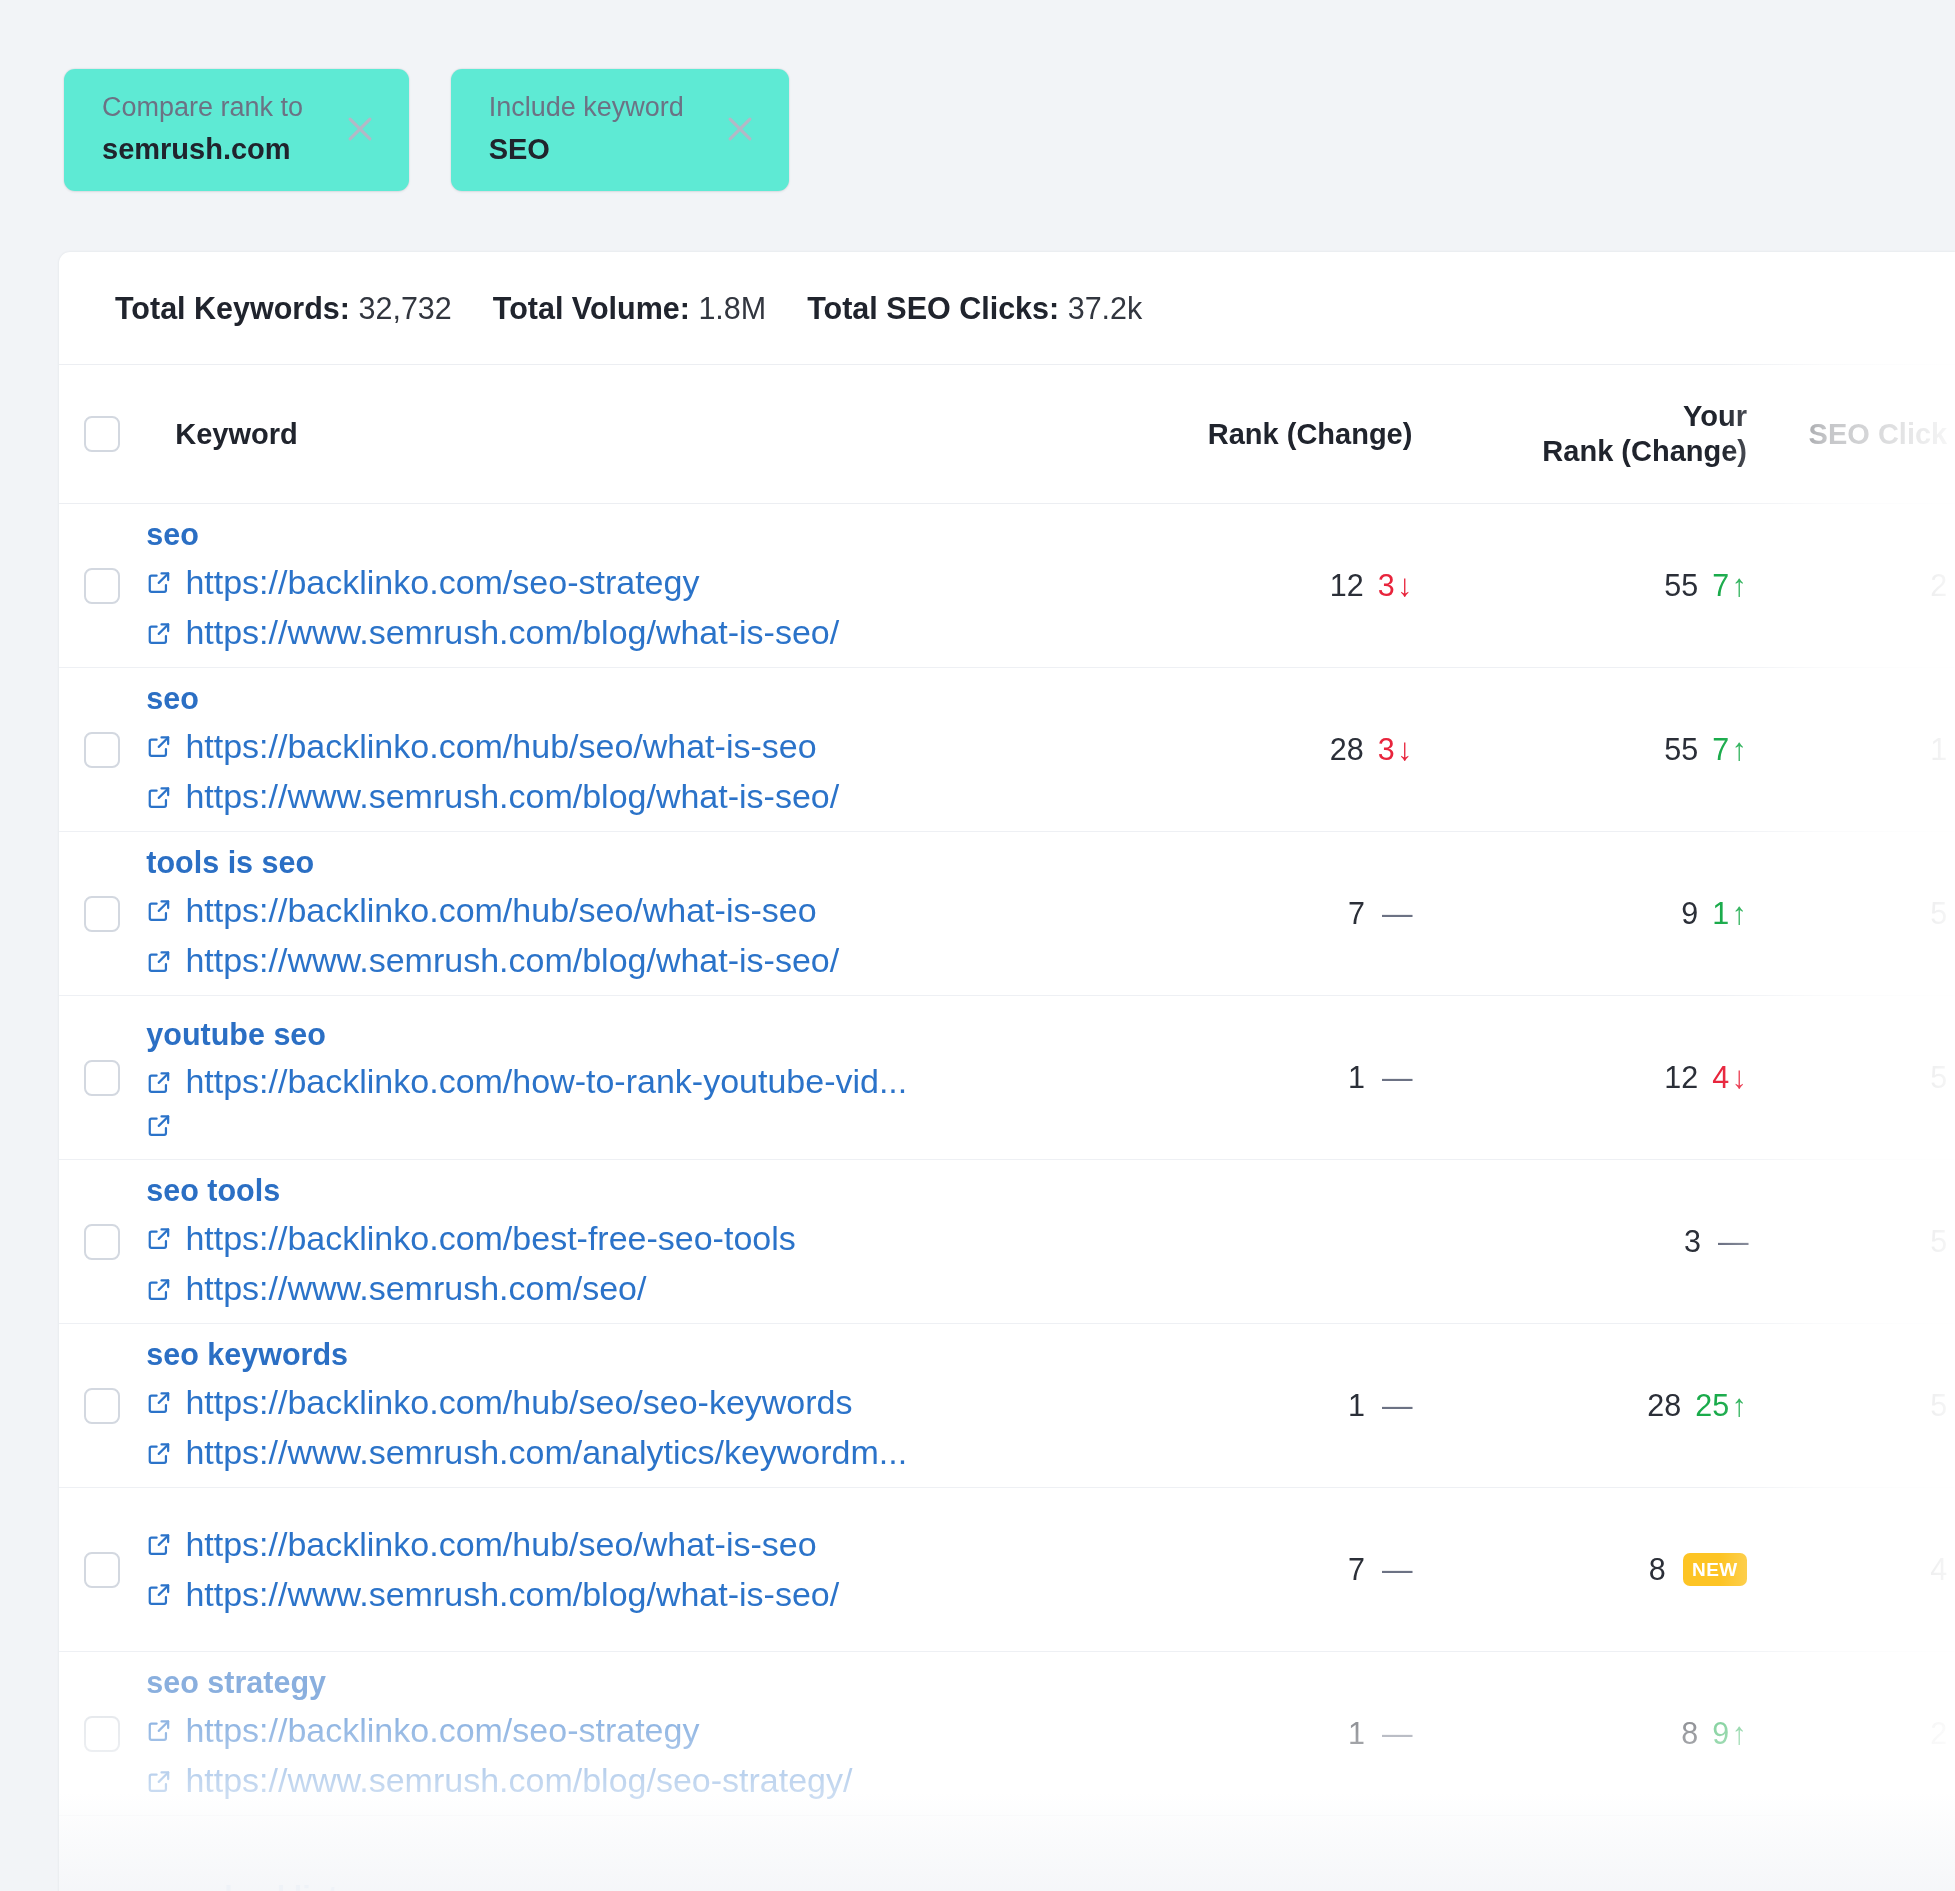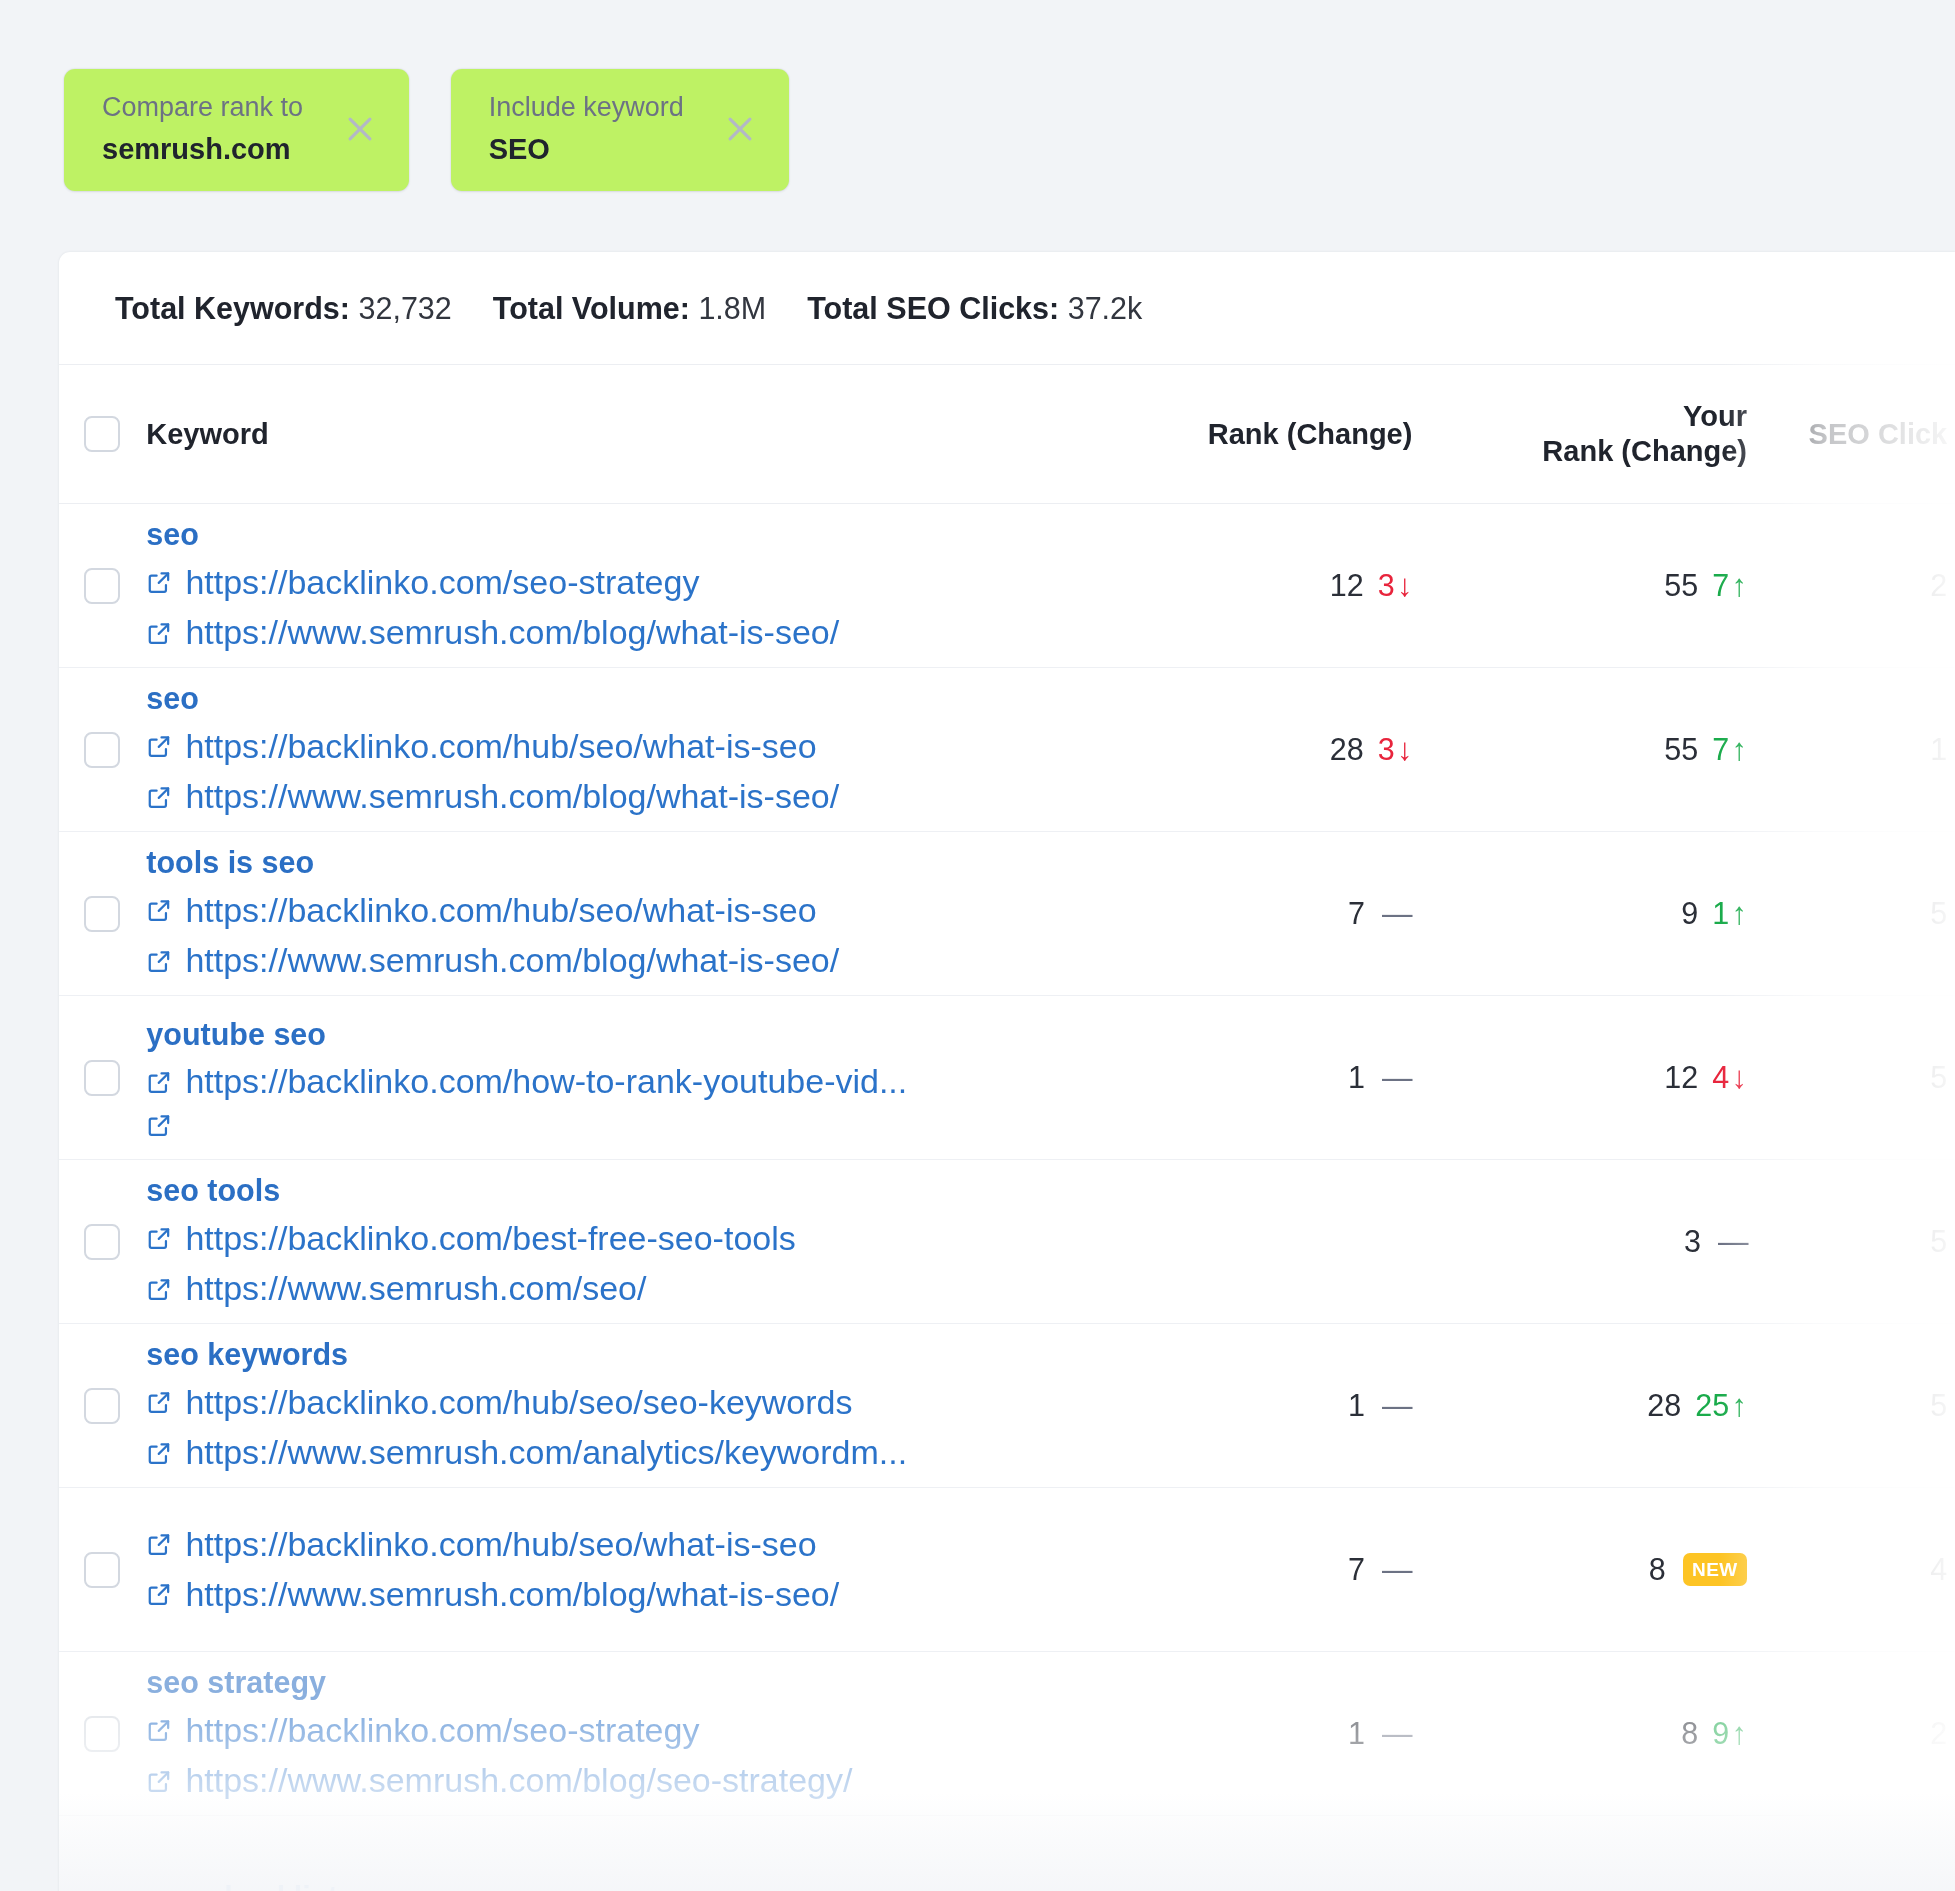--- a/index.html
+++ b/index.html
@@ -23,21 +23,21 @@
   
   .chip-bar {
     position: absolute;
     left: 64px;
     top: 69px;
     display: flex;
     gap: 42px;
   }
 
   .chip {
-    background: #bef264;
+    background: #5eead4;
     border-radius: 11px;
     box-shadow: 0 0.8px 2.3px rgba(30,40,60,.10), 0 0 0 0.8px rgba(30,40,60,.03);
     display: flex;
     align-items: center;
     padding: 22px 26.6px 23.5px 38px;
     min-height: 119px;
   }
   .chip-texts {
     display: flex;
     flex-direction: column;
@@ -132,21 +132,21 @@
     display: flex; align-items: center; justify-content: flex-end;
     padding-right: 7.8px;
   }
 
   
   .row.header {
     height: 139px;
     border-bottom: 1.6px solid #eceef2;
   }
   .row.header .c-keyword {
-    display: flex; align-items: center;
+    display: flex; align-items: center; margin-left: 29px;
   }
   .th {
     font-size: 29px;
     font-weight: bold;
     color: #20242d;
     line-height: 1.2;
   }
   .th.right { text-align: right; }
   .th.clicks { color: #2b2f38; white-space: nowrap; }
 

